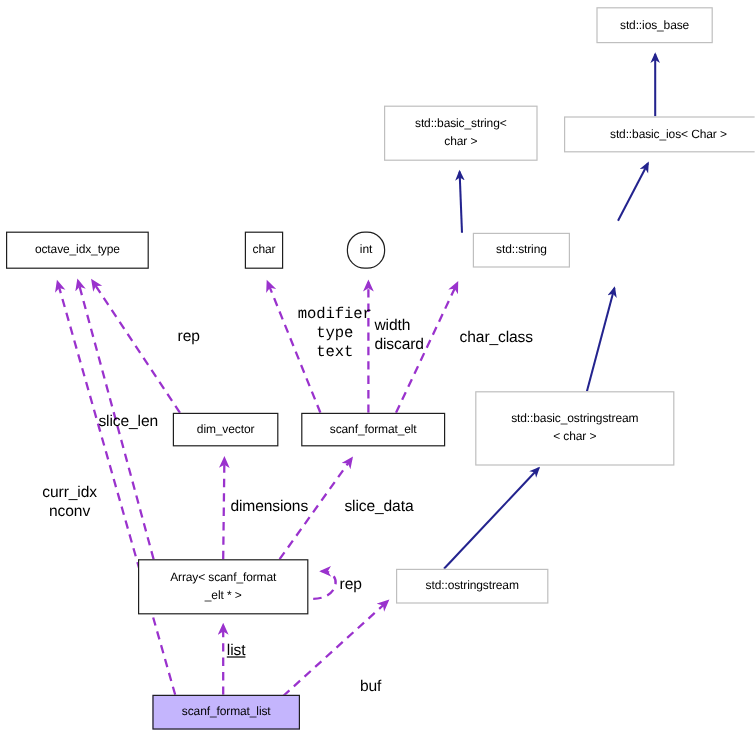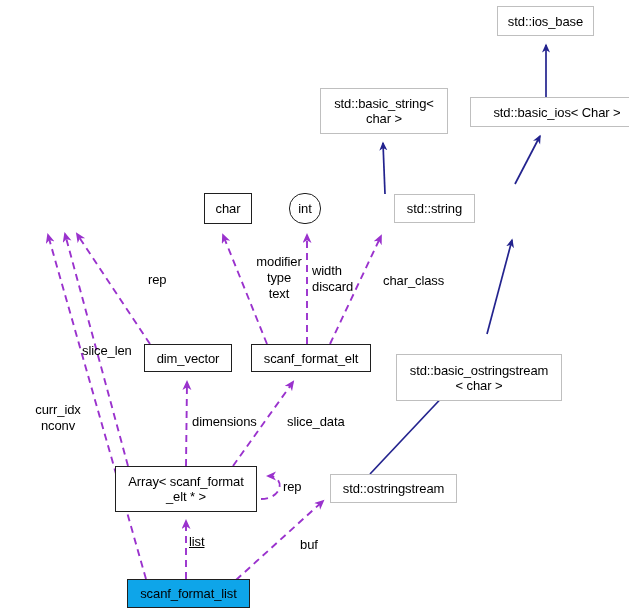--- a/index.html
+++ b/index.html
@@ -24,35 +24,35 @@
     height: 613px;
     pointer-events: none;
   }
   .node {
     position: absolute;
     box-sizing: border-box;
     display: flex;
     align-items: center;
     justify-content: center;
     text-align: center;
-    font-size: 13px;
+    font-size: 10px;
     line-height: 15px;
     color: #000000;
     background: #ffffff;
     white-space: pre-line;
     letter-spacing: -0.1px;
   }
   .node.dark-border {
     border: 1.6px solid #1f1f1f;
   }
   .node.light-border {
     border: 1.3px solid #bfbfbf;
   }
   .node.highlight {
-    background: #0ea5e9;
+    background: #c4b5fd;
     border: 1.8px solid #1f1f1f;
   }
   .edge-label {
     position: absolute;
     font-size: 13px;
     line-height: 16px;
     color: #000000;
     background: transparent;
     white-space: pre-line;
     letter-spacing: -0.1px;
@@ -95,41 +95,42 @@
       <path d="M186,579 L186,521"></path>
       <path d="M236,580 L323,501"></path>
       <path d="M261,499 C283,499 286,476 268,476"></path>
     </g>
   </svg>
 
   <div class="node light-border" style="left:497px; top:6px;   width:97px;  height:30px;">std::ios_base</div>
   <div class="node light-border" style="left:320px; top:88px;  width:128px; height:46px;">std::basic_string&lt;
 char &gt;</div>
   <div class="node light-border" style="left:470px; top:97px;  width:174px; height:30px;">std::basic_ios&lt; Char &gt;</div>
-  <div class="node dark-border" style="left:204px; top:193px; width:48px;  height:31px;">char</div>
+  <div class="node dark-border" style="left:5px;   top:193px; width:119px; height:31px;">octave_idx_type</div>
+  <div class="node dark-border" style="left:204px; top:193px; width:32px;  height:31px;">char</div>
   <div class="node dark-border" style="left:289px; top:193px; width:32px;  height:31px;border-radius:15px;">int</div>
   <div class="node light-border" style="left:350px; top:194px; width:81px;  height:29px;margin-left:44px;">std::string</div>
   <div class="node dark-border" style="left:144px; top:344px; width:88px;  height:28px;">dim_vector</div>
   <div class="node dark-border" style="left:251px; top:344px; width:120px; height:28px;">scanf_format_elt</div>
-  <div class="node light-border" style="left:396px; top:354px; width:166px; height:47px;">std::basic_ostringstream
+  <div class="node light-border" style="left:396px; top:326px; width:166px; height:62px;">std::basic_ostringstream
 &lt; char &gt;</div>
   <div class="node dark-border" style="left:115px; top:466px; width:142px; height:46px;">Array&lt; scanf_format
 _elt * &gt;</div>
   <div class="node light-border" style="left:330px; top:474px; width:127px; height:29px;">std::ostringstream</div>
   <div class="node highlight" style="left:127px; top:579px; width:123px; height:29px;">scanf_format_list</div>
 
   <div class="edge-label left" style="left:148px; top:272px;">rep</div>
   <div class="edge-label left" style="left:82px;  top:343px;">slice_len</div>
-  <div class="edge-label center" style="left:248px; top:254px; width:62px;">modifier
+  <div class="edge-label center" style="left:248px; top:254px; width:62px;font-family:Liberation Mono, monospace;">modifier
 type
 text</div>
   <div class="edge-label left" style="left:312px; top:263px;">width
 discard</div>
   <div class="edge-label left" style="left:383px; top:273px;">char_class</div>
   <div class="edge-label center" style="left:22px;  top:402px; width:72px;">curr_idx
 nconv</div>
   <div class="edge-label left" style="left:192px; top:414px;">dimensions</div>
   <div class="edge-label left" style="left:287px; top:414px;">slice_data</div>
   <div class="edge-label left" style="left:283px; top:479px;">rep</div>
   <div class="edge-label left" style="left:189px; top:534px;text-decoration:underline;">list</div>
-  <div class="edge-label left" style="left:300px; top:537px;">buf</div>
+  <div class="edge-label left" style="left:300px; top:564px;">buf</div>
 
 </div>
 
 </body></html>

